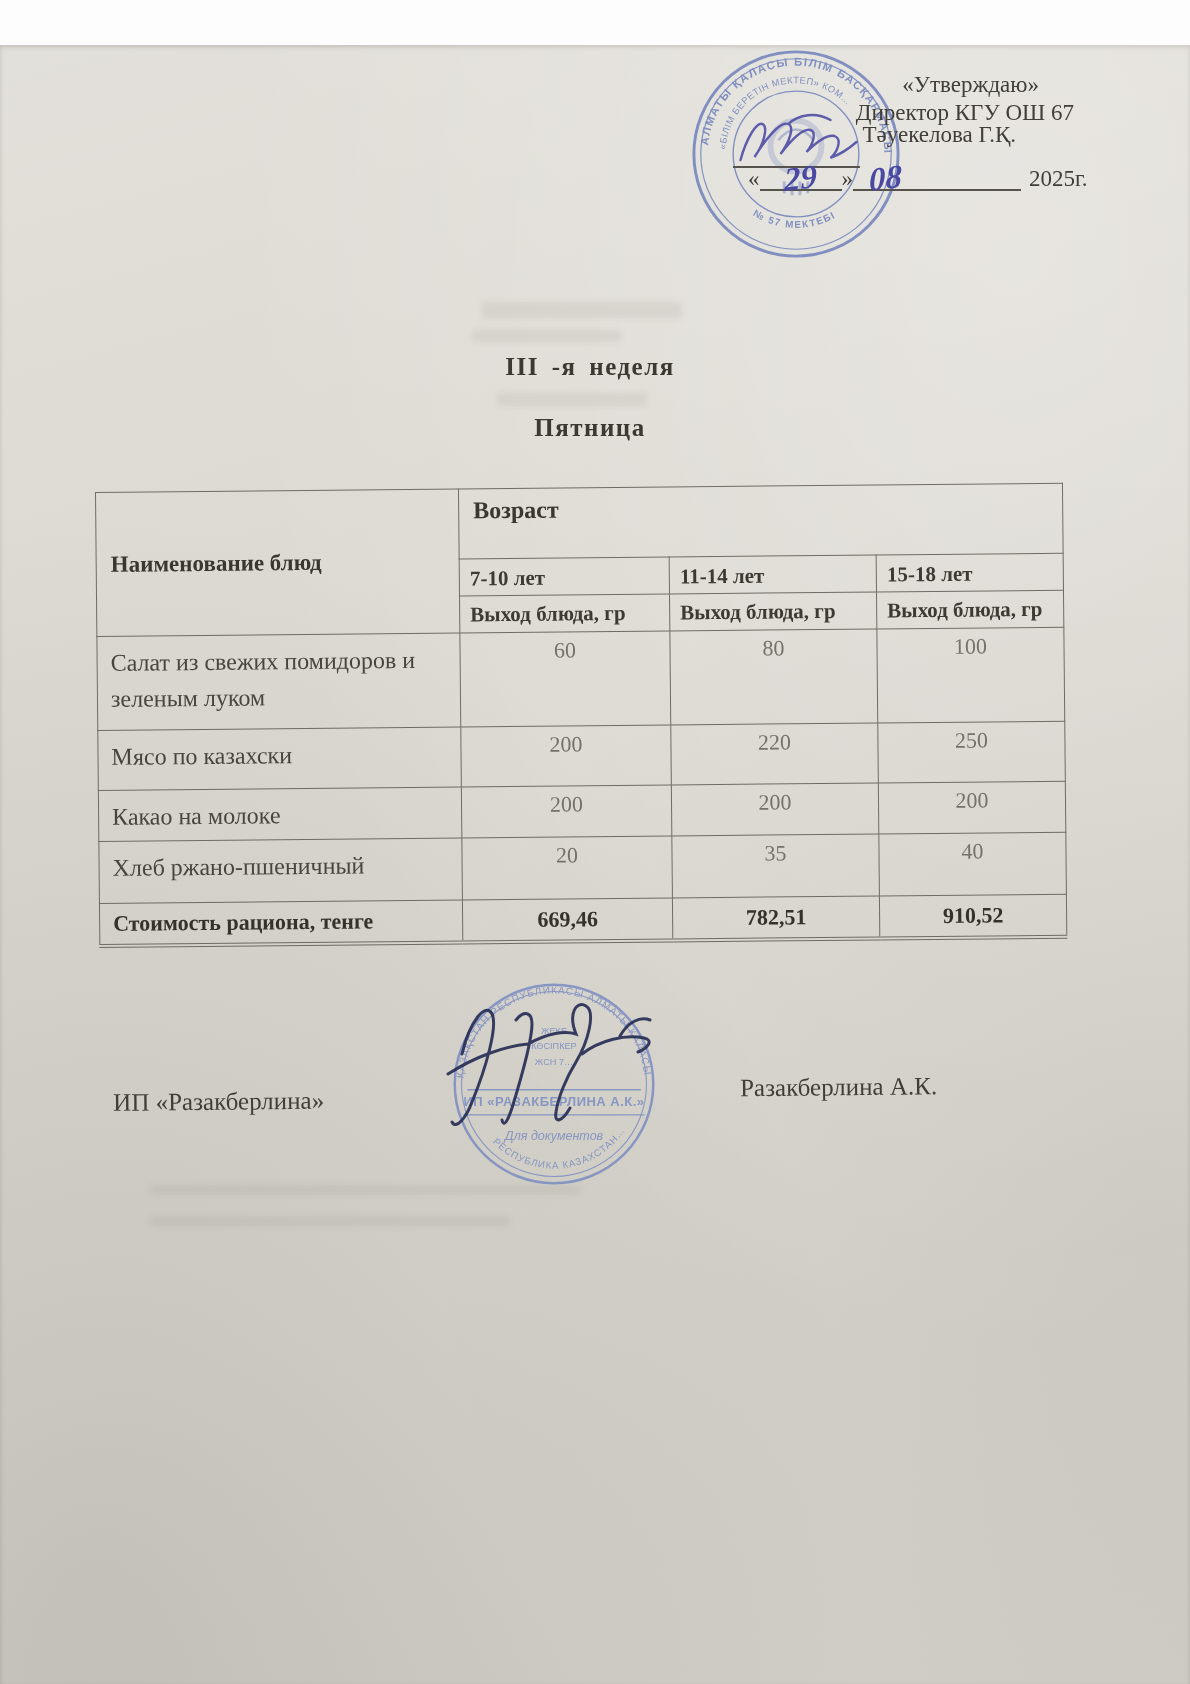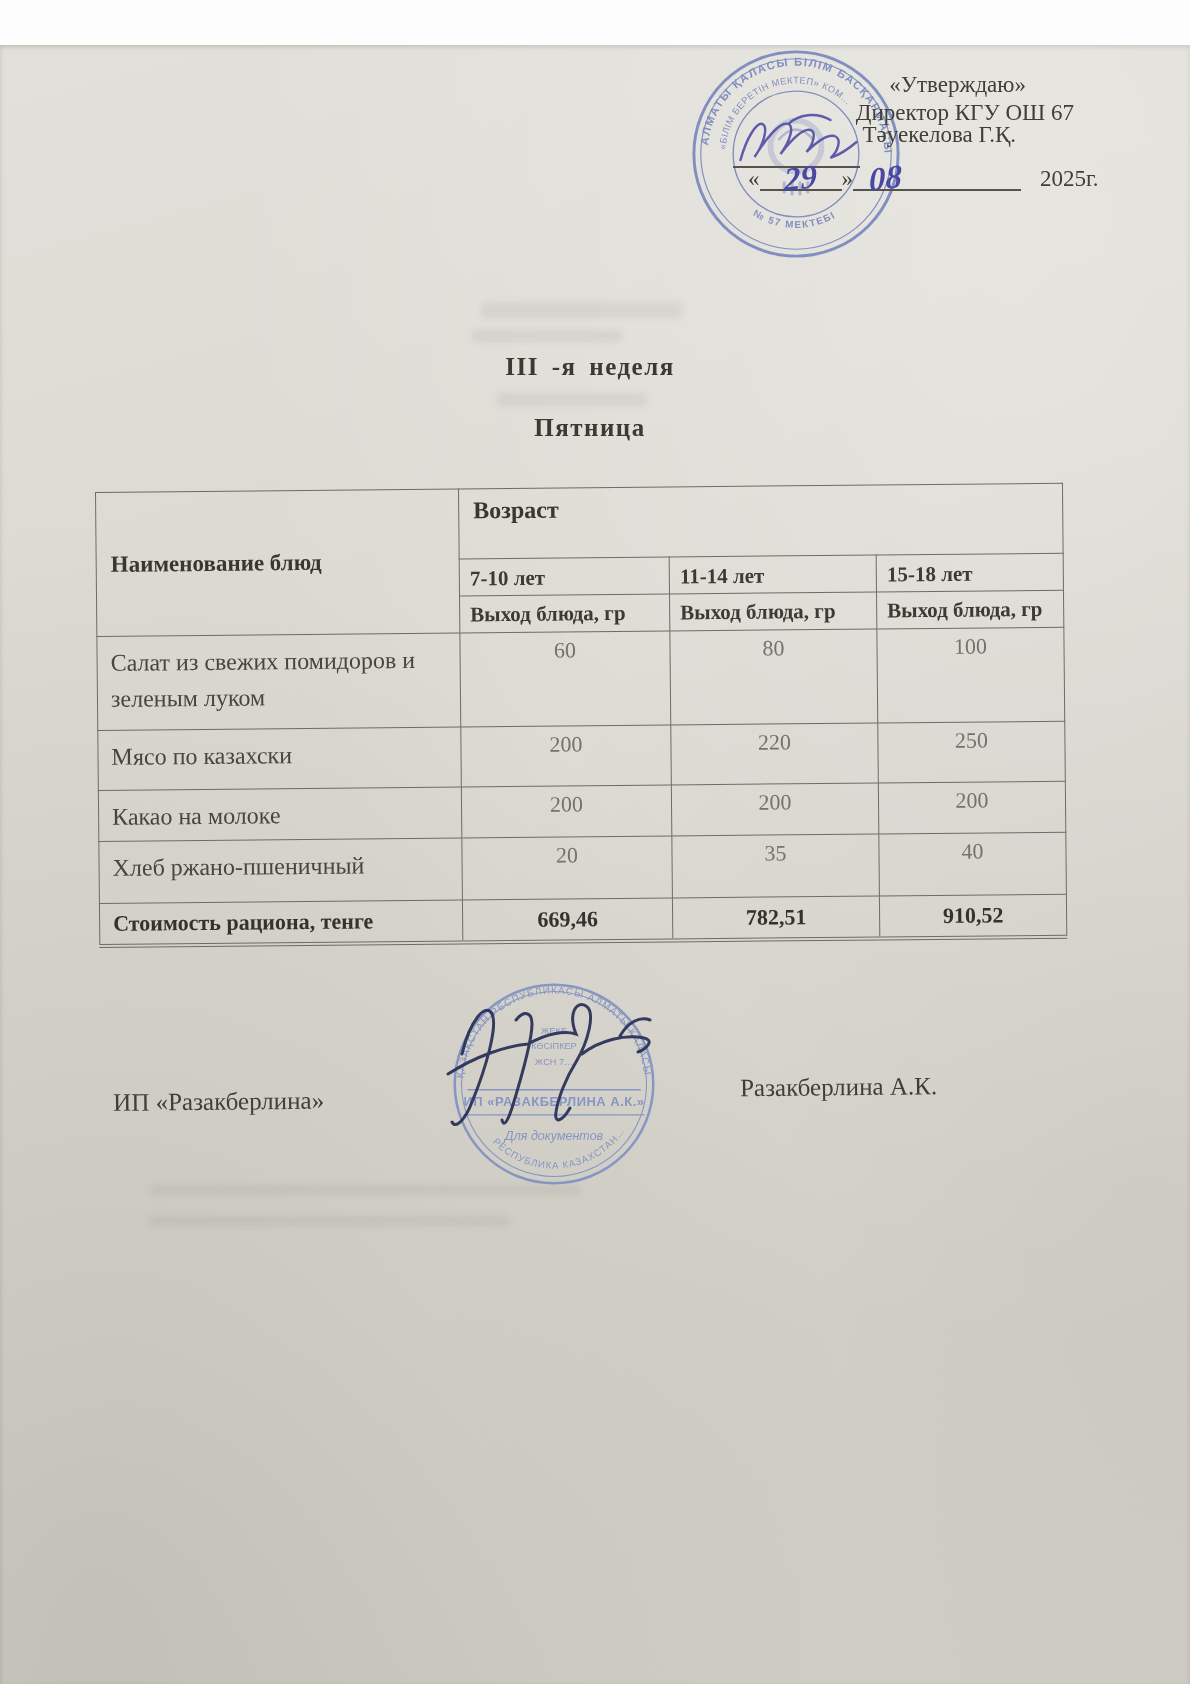--- a/index.html
+++ b/index.html
@@ -10,31 +10,31 @@
          background:linear-gradient(165deg,#e2e0da 0%,#dcd9d2 35%,#d8d5cd 70%,#d1cec5 100%);
          box-shadow:inset 0 2px 4px rgba(90,88,80,.25);}
   .shade{position:absolute;left:0;top:45px;width:1190px;height:1639px;pointer-events:none;
          background:radial-gradient(ellipse at 85% 12%, rgba(255,255,255,.28), transparent 55%),
                     radial-gradient(ellipse at 8% 96%, rgba(62,60,52,.12), transparent 50%),
                     radial-gradient(ellipse at 96% 70%, rgba(62,60,52,.07), transparent 45%);}
   .ghost{position:absolute;background:rgba(110,108,100,.10);filter:blur(3px);border-radius:3px;}
 
   
   .appr{position:absolute;white-space:nowrap;font-size:23px;color:#403e38;}
-  .appr-1{top:72px;right:164px;}
+  .appr-1{top:72px;right:151px;}
   .appr-2{top:100px;right:116px;}
   .appr-3{top:122px;right:174px;}
   .sig-line{position:absolute;left:733px;top:126px;width:127px;height:40px;border-bottom:2px solid #55534b;}
   .sig-top{position:absolute;left:728px;top:112px;width:140px;height:62px;}
   .date-line{position:absolute;left:748px;top:157px;font-size:23px;color:#403e38;white-space:nowrap;}
   .u-day{display:inline-block;width:82px;border-bottom:2px solid #55534b;text-align:center;height:32px;}
   .u-month{display:inline-block;width:152px;border-bottom:2px solid #55534b;text-align:left;padding-left:16px;height:32px;}
   .hand{display:inline-block;font-style:italic;font-weight:bold;font-size:33px;color:#4a48a2;
         transform:rotate(-7deg) skewX(-6deg);position:relative;top:3px;}
-  .yr{margin-left:19px;}
+  .yr{margin-left:8px;}
 
   
   .stamp-top{position:absolute;left:688px;top:46px;width:216px;height:216px;filter:blur(.4px);opacity:.9;}
   .stamp-bottom{position:absolute;left:448px;top:978px;width:212px;height:212px;filter:blur(.5px);opacity:.92;}
   .sig-bottom{position:absolute;left:428px;top:988px;width:252px;height:168px;}
   svg text{font-family:"Liberation Sans","DejaVu Sans",sans-serif;}
 
   
   .title{position:absolute;left:0;width:1180px;text-align:center;font-weight:bold;font-size:25px;
          letter-spacing:1.5px;color:#3b3932;}

